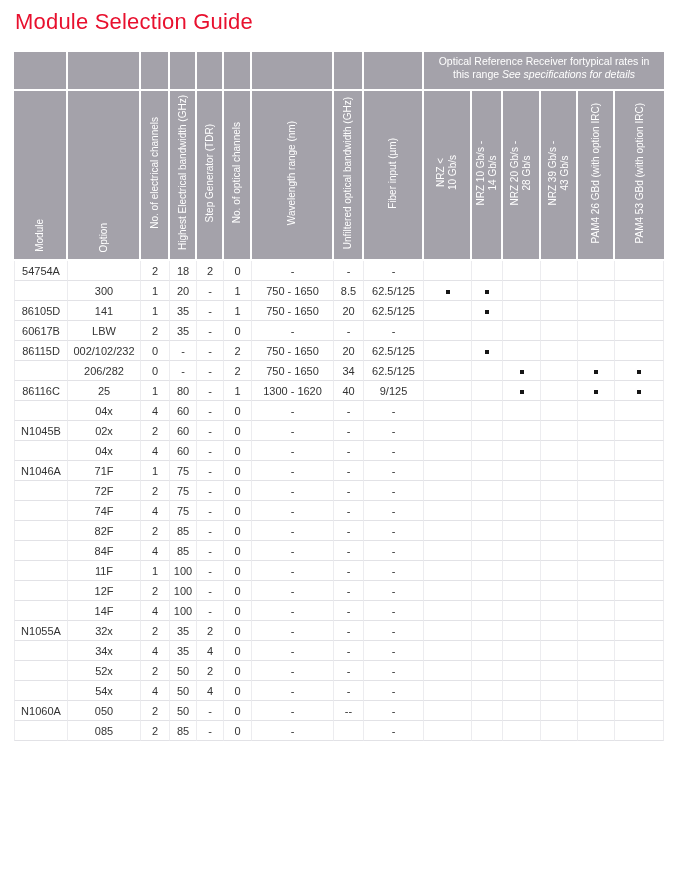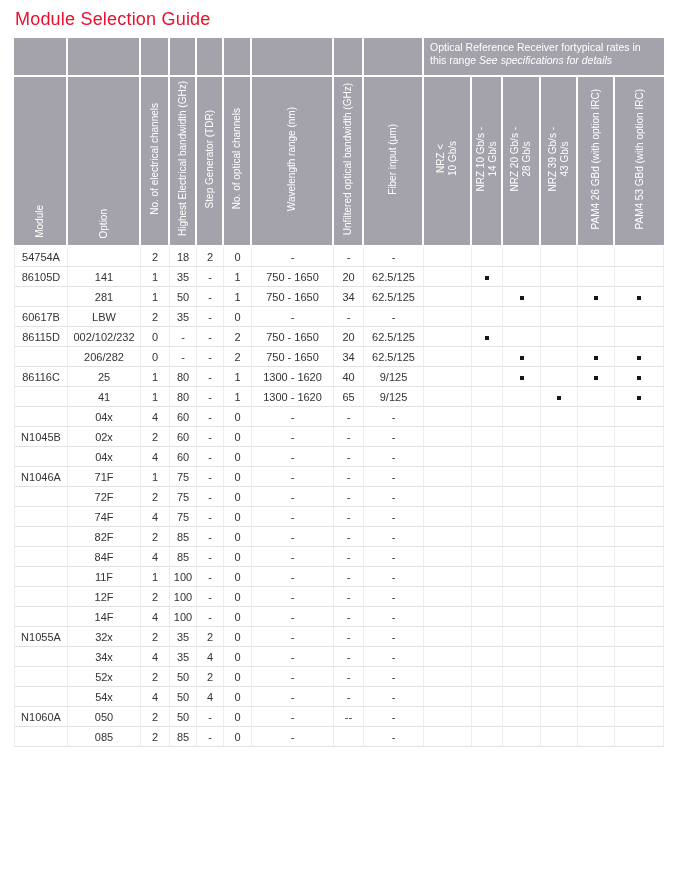--- a/index.html
+++ b/index.html
@@ -2,37 +2,37 @@
 <html><head>
 <meta charset="utf-8">
 <style>
   html,body { margin:0; padding:0; }
   body {
     width:693px; height:879px; background:#ffffff;
     font-family:"Liberation Sans", sans-serif;
     -webkit-font-smoothing:antialiased;
   }
   .title {
-    color:#e8102e; font-size:18px; font-weight:400;
-    margin:9px 0 8px 15px; letter-spacing:0.2px;
+    color:#e8102e; font-size:22px; font-weight:400;
+    margin:9px 0 17px 15px; letter-spacing:0.2px;
   }
   table.msel {
     border-collapse:separate; border-spacing:0;
     table-layout:fixed; width:650px; margin-left:14px;
   }
   thead th {
     background:#a4a2aa; padding:0;
     border-right:2px solid #ffffff; border-bottom:2px solid #ffffff;
     font-weight:400;
   }
   thead tr.band th { height:31px; }
   thead th:last-child { border-right:none; }
   th.group-h {
     color:#ffffff; font-size:10.5px; line-height:13px;
-    text-align:left; vertical-align:top; padding:3px 6px;
+    text-align:center; vertical-align:top; padding:3px 6px;
   }
   th.group-h i { font-style:italic; }
   .col-h { height:168px; vertical-align:middle; text-align:center; }
   .col-h.bottom { vertical-align:bottom; }
   .vt {
     writing-mode:vertical-rl; transform:rotate(180deg);
     display:inline-block; color:#ffffff; font-size:10px; line-height:12px;
     white-space:pre-line; max-height:162px; padding:3px 0;
   }
   .col-h.bottom .vt { padding-bottom:6px; }
@@ -115,136 +115,119 @@
         <td>-</td>
         <td>-</td>
         <td></td>
         <td></td>
         <td></td>
         <td></td>
         <td></td>
         <td></td>
       </tr>
       <tr>
+        <td></td>
+        <td>300</td>
+        <td>1</td>
+        <td>20</td>
+        <td>-</td>
+        <td>1</td>
+        <td>750 - 1650</td>
+        <td>8.5</td>
+        <td>62.5/125</td>
+        <td><span class="dot"></span></td>
+        <td><span class="dot"></span></td>
+        <td></td>
+        <td></td>
+        <td></td>
+        <td></td>
+      </tr>
+      <tr>
         <td>86105D</td>
         <td>141</td>
         <td>1</td>
         <td>35</td>
         <td>-</td>
         <td>1</td>
         <td>750 - 1650</td>
         <td>20</td>
         <td>62.5/125</td>
         <td></td>
         <td><span class="dot"></span></td>
         <td></td>
         <td></td>
         <td></td>
         <td></td>
       </tr>
       <tr>
-        <td></td>
-        <td>281</td>
-        <td>1</td>
-        <td>50</td>
-        <td>-</td>
-        <td>1</td>
+        <td>60617B</td>
+        <td>LBW</td>
+        <td>2</td>
+        <td>35</td>
+        <td>-</td>
+        <td>0</td>
+        <td>-</td>
+        <td>-</td>
+        <td>-</td>
+        <td></td>
+        <td></td>
+        <td></td>
+        <td></td>
+        <td></td>
+        <td></td>
+      </tr>
+      <tr>
+        <td>86115D</td>
+        <td>002/102/232</td>
+        <td>0</td>
+        <td>-</td>
+        <td>-</td>
+        <td>2</td>
+        <td>750 - 1650</td>
+        <td>20</td>
+        <td>62.5/125</td>
+        <td></td>
+        <td><span class="dot"></span></td>
+        <td></td>
+        <td></td>
+        <td></td>
+        <td></td>
+      </tr>
+      <tr>
+        <td></td>
+        <td>206/282</td>
+        <td>0</td>
+        <td>-</td>
+        <td>-</td>
+        <td>2</td>
         <td>750 - 1650</td>
         <td>34</td>
         <td>62.5/125</td>
         <td></td>
         <td></td>
         <td><span class="dot"></span></td>
         <td></td>
         <td><span class="dot"></span></td>
         <td><span class="dot"></span></td>
       </tr>
       <tr>
-        <td>60617B</td>
-        <td>LBW</td>
-        <td>2</td>
-        <td>35</td>
-        <td>-</td>
-        <td>0</td>
-        <td>-</td>
-        <td>-</td>
-        <td>-</td>
-        <td></td>
-        <td></td>
-        <td></td>
-        <td></td>
-        <td></td>
-        <td></td>
-      </tr>
-      <tr>
-        <td>86115D</td>
-        <td>002/102/232</td>
-        <td>0</td>
-        <td>-</td>
-        <td>-</td>
-        <td>2</td>
-        <td>750 - 1650</td>
-        <td>20</td>
-        <td>62.5/125</td>
-        <td></td>
-        <td><span class="dot"></span></td>
-        <td></td>
-        <td></td>
-        <td></td>
-        <td></td>
-      </tr>
-      <tr>
-        <td></td>
-        <td>206/282</td>
-        <td>0</td>
-        <td>-</td>
-        <td>-</td>
-        <td>2</td>
-        <td>750 - 1650</td>
-        <td>34</td>
-        <td>62.5/125</td>
-        <td></td>
-        <td></td>
-        <td><span class="dot"></span></td>
-        <td></td>
-        <td><span class="dot"></span></td>
-        <td><span class="dot"></span></td>
-      </tr>
-      <tr>
         <td>86116C</td>
         <td>25</td>
         <td>1</td>
         <td>80</td>
         <td>-</td>
         <td>1</td>
         <td>1300 - 1620</td>
         <td>40</td>
         <td>9/125</td>
         <td></td>
         <td></td>
         <td><span class="dot"></span></td>
         <td></td>
         <td><span class="dot"></span></td>
-        <td><span class="dot"></span></td>
-      </tr>
-      <tr>
-        <td></td>
-        <td>41</td>
-        <td>1</td>
-        <td>80</td>
-        <td>-</td>
-        <td>1</td>
-        <td>1300 - 1620</td>
-        <td>65</td>
-        <td>9/125</td>
-        <td></td>
-        <td></td>
-        <td></td>
-        <td><span class="dot"></span></td>
-        <td></td>
         <td><span class="dot"></span></td>
       </tr>
       <tr>
         <td></td>
         <td>04x</td>
         <td>4</td>
         <td>60</td>
         <td>-</td>
         <td>0</td>
         <td>-</td>

